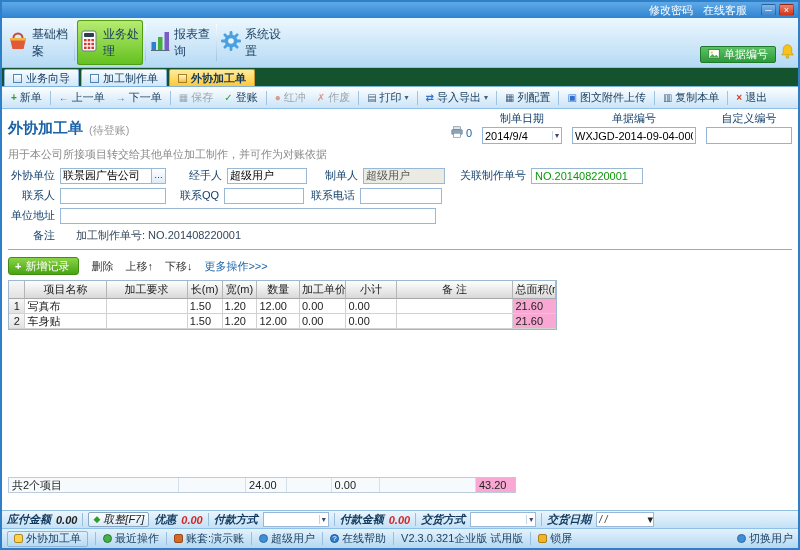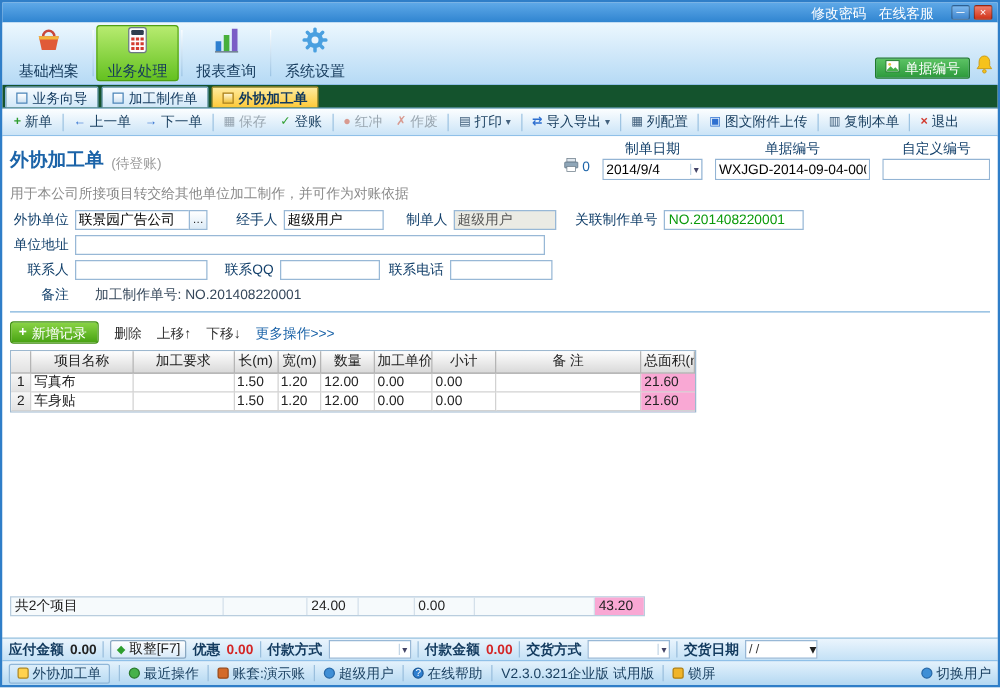--- a/index.html
+++ b/index.html
@@ -9,21 +9,21 @@
   
   .titlebar{height:16px;flex:none;background:linear-gradient(#5fa9e8,#2f84d0);display:flex;align-items:center;justify-content:flex-end;gap:10px;padding:0 4px;}
   .tlink{color:#fff;font-size:11px;cursor:pointer;}
   .winbtns{display:flex;gap:3px;margin-left:4px;}
   .winbtn{width:15px;height:12px;font-size:9px;line-height:10px;text-align:center;color:#fff;border-radius:2px;border:1px solid rgba(0,0,0,.3);cursor:pointer;}
   .winbtn.min{background:linear-gradient(#7db8ee,#3f86cf);}
   .winbtn.close{background:linear-gradient(#f0806e,#d03418);}
 
   
   .toolbar{height:50px;flex:none;background:linear-gradient(#ecf7fe,#b6daf5);display:flex;align-items:stretch;padding:2px 4px;position:relative;border-bottom:1px solid #8fc0e8;}
-  .bigbtn{width:66px;display:flex;flex-direction:column;align-items:center;justify-content:center;gap:2px;border-radius:3px;cursor:pointer;}
+  .bigbtn{width:66px;display:flex;align-items:center;justify-content:center;gap:2px;border-radius:3px;cursor:pointer;}
   .biglabel{font-size:12px;color:#153a5c;}
   .bigbtn.active{background:linear-gradient(#b9ec72,#62c01e);box-shadow:inset 0 0 0 1px #4f9e14;}
   .tsep{width:1px;background:linear-gradient(#fff,#9cc4e4);margin:4px 2px;}
   .toolbar-right{position:absolute;right:22px;bottom:4px;display:flex;align-items:center;gap:5px;}
   .pickbtn{background:linear-gradient(#5cc364,#2d9a3c);border:1px solid #1f7a2c;color:#fff;font-size:11px;height:17px;padding:0 7px;border-radius:2px;display:flex;gap:4px;align-items:center;cursor:pointer;}
   .bell{position:absolute;right:2px;bottom:4px;cursor:pointer;}
 
   
   .tabbar{height:19px;flex:none;background:#14532d;display:flex;align-items:flex-end;padding:0 2px;gap:2px;border-bottom:1px solid #7fb2dc;}
   .tab{height:17px;display:flex;align-items:center;gap:4px;padding:0 8px;font-size:11px;background:linear-gradient(#f7fbff,#d0e7f8);border:1px solid #86b3d9;border-bottom:none;border-radius:2px 2px 0 0;color:#12395e;cursor:pointer;}
@@ -81,21 +81,21 @@
   .thead .gc{text-align:center;border-right:1px solid #b5b5b5;border-bottom:1px solid #a8a8a8;}
   .rownum{background:linear-gradient(#f7f7f7,#e2e2e2);text-align:center;padding:0;}
   .cyan{background:#f9a8d4;}
   .c0{width:17px}.c1{width:84px}.c2{width:84px}.c3{width:36px}.c4{width:36px}.c5{width:44px}.c6{width:48px}.c7{width:52px}.c8{width:121px}.c9{width:44px;border-right:none;}
 
   .spacer{flex:1;}
   .gridfooter{width:508px;display:flex;height:16px;line-height:15px;font-size:11px;border:1px solid #b9cdde;background:#f6fafc;margin-bottom:17px;flex:none;}
   .gf{border-right:1px solid #d4e0ea;padding:0 3px;overflow:hidden;white-space:nowrap;}
 
   
-  .paybar{height:18px;flex:none;background:linear-gradient(#ebf5fd,#c4e1f6);border-top:1px solid #91bede;display:flex;align-items:center;font-size:11px;gap:5px;padding:0 5px;}
+  .paybar{height:18px;flex:none;background:linear-gradient(#ebf5fd,#c4e1f6);border-top:1px solid #91bede;display:flex;align-items:center;font-size:11px;gap:5px;padding:0 5px;font-style:italic;}
   .paylabel{color:#123a5e;font-weight:bold;white-space:nowrap;}
   .payval{font-weight:bold;white-space:nowrap;}
   .red{color:#d42525;}
   .roundbtn{border:1px solid #8aa8c2;background:linear-gradient(#ffffff,#d9eaf8);height:15px;line-height:13px;padding:0 4px;border-radius:2px;display:flex;gap:3px;align-items:center;cursor:pointer;white-space:nowrap;}
   .diamond{color:#2e9e2e;font-size:9px;}
   .paysel{width:66px;height:15px;border:1px solid #98b8d6;background:#fff;display:flex;align-items:center;justify-content:flex-end;cursor:pointer;}
   .paysel .carrow{font-size:8px;color:#446;padding:0 2px;border-left:1px solid #c4d6e6;}
   .datebox{width:58px;height:15px;border:1px solid #98b8d6;background:#fff;display:flex;align-items:center;}
   .datebox span.dval{flex:1;padding:0 2px;font-size:10px;color:#333;}
   .vsep{width:1px;height:13px;background:#9abfdd;flex:none;}
@@ -322,31 +322,31 @@
       </span>
       <span class="flabel w58">经手人</span>
       <input class="fin" style="width: 80px;" value="超级用户">
       <span class="flabel w56">制单人</span>
       <input class="fin" style="width: 82px;" disabled="" value="超级用户">
       <span class="flabel w86">关联制作单号</span>
       <span class="greenval">NO.201408220001</span>
     </div>
 
     <div class="frow">
-      <span class="flabel w52">单位地址</span>
-      <input class="fin" style="width: 376px;" value="">
-    </div>
-
-    <div class="frow">
       <span class="flabel w52">联系人</span>
       <input class="fin" style="width: 106px;" value="">
       <span class="flabel w58">联系QQ</span>
       <input class="fin" style="width: 80px;" value="">
       <span class="flabel w56">联系电话</span>
       <input class="fin" style="width: 82px;" value="">
+    </div>
+
+    <div class="frow">
+      <span class="flabel w52">单位地址</span>
+      <input class="fin" style="width: 376px;" value="">
     </div>
 
     <div class="frow">
       <span class="flabel w52">备注</span>
       <span class="remarktext">加工制作单号: NO.201408220001</span>
     </div>
 
     <div class="hdivider"></div>
 
     <div class="rowactions">

